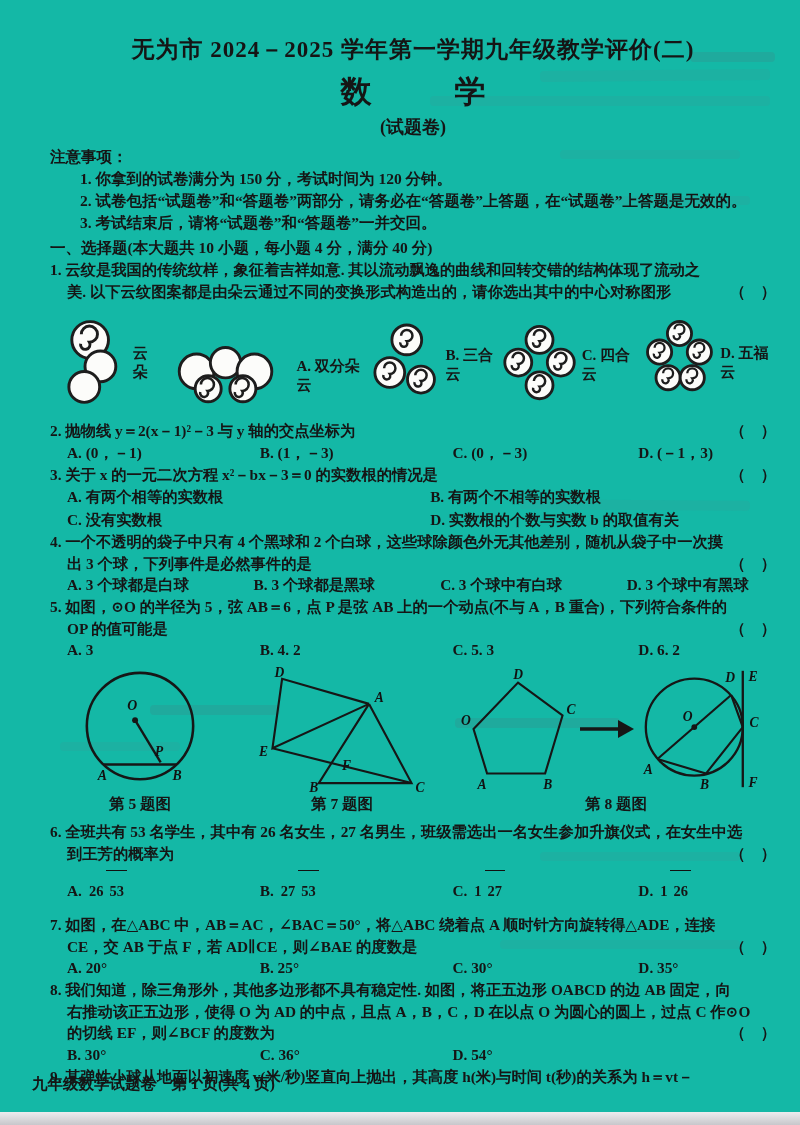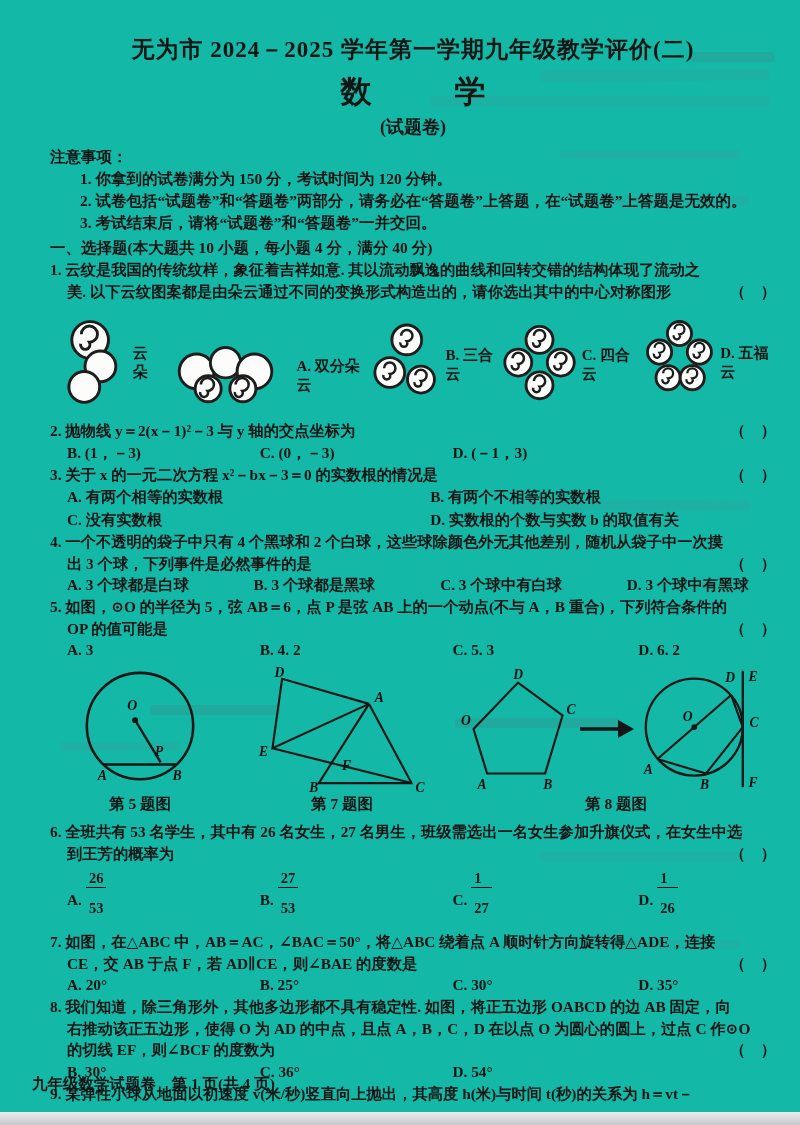--- a/index.html
+++ b/index.html
@@ -27,21 +27,21 @@
   .cloud-cap{font-size:15px;font-weight:bold;margin-top:2px;}
   .fig-row{display:flex;align-items:flex-end;justify-content:space-between;margin:4px 4px 0 6px;}
   .fig{display:flex;flex-direction:column;align-items:center;}
   .fig-cap{font-size:15.5px;font-weight:bold;margin-top:1px;}
   .fig8wrap{display:flex;align-items:center;}
   svg text{font-family:"Liberation Serif","DejaVu Serif",serif;font-style:italic;
            font-weight:bold;font-size:14px;fill:#111;}
   .frac-row{display:grid;grid-template-columns:1.4fr 1.4fr 1.35fr 1fr;padding-left:17px;
             margin:6px 0 2px 0;}
   .frac-opt{display:flex;align-items:center;font-size:15.3px;font-weight:bold;}
-  .frac{display:inline-flex;flex-direction:column;margin-left:4px;
+  .frac{display:inline-flex;align-items:center;margin-left:4px;
         font-size:14.5px;line-height:17px;}
   .frac .den{border-top:1.6px solid #111;padding:12px 3px;}
   .frac .num{padding:0 3px;}
   .footer{position:absolute;left:0;right:0;bottom:30px;text-align:left;
           font-size:15.5px;font-weight:bold;margin-left:32px;}
   .photo-edge{position:absolute;left:0;right:0;bottom:0;height:13px;
               background:linear-gradient(#ececee,#c7c7cb);}
   .smudge{position:absolute;background:rgba(110,115,125,0.10);border-radius:4px;
           pointer-events:none;}
   .smudge.dk{background:rgba(95,100,115,0.16);}
@@ -153,20 +153,21 @@
         </svg>
         <div class="cloud-cap">D. 五福云</div>
       </div>
     </div>
 
     <div class="qline">
       <span class="bracket">（　）</span>
       <span>2. 抛物线 y＝2(x－1)²－3 与 y 轴的交点坐标为</span>
     </div>
     <div class="opts4">
+      <span>A. (0，－1)</span>
       <span>B. (1，－3)</span>
       <span>C. (0，－3)</span>
       <span>D. (－1，3)</span>
     </div>
 
     <div class="qline">
       <span class="bracket">（　）</span>
       <span>3. 关于 x 的一元二次方程 x²－bx－3＝0 的实数根的情况是</span>
     </div>
     <div class="opts2">

